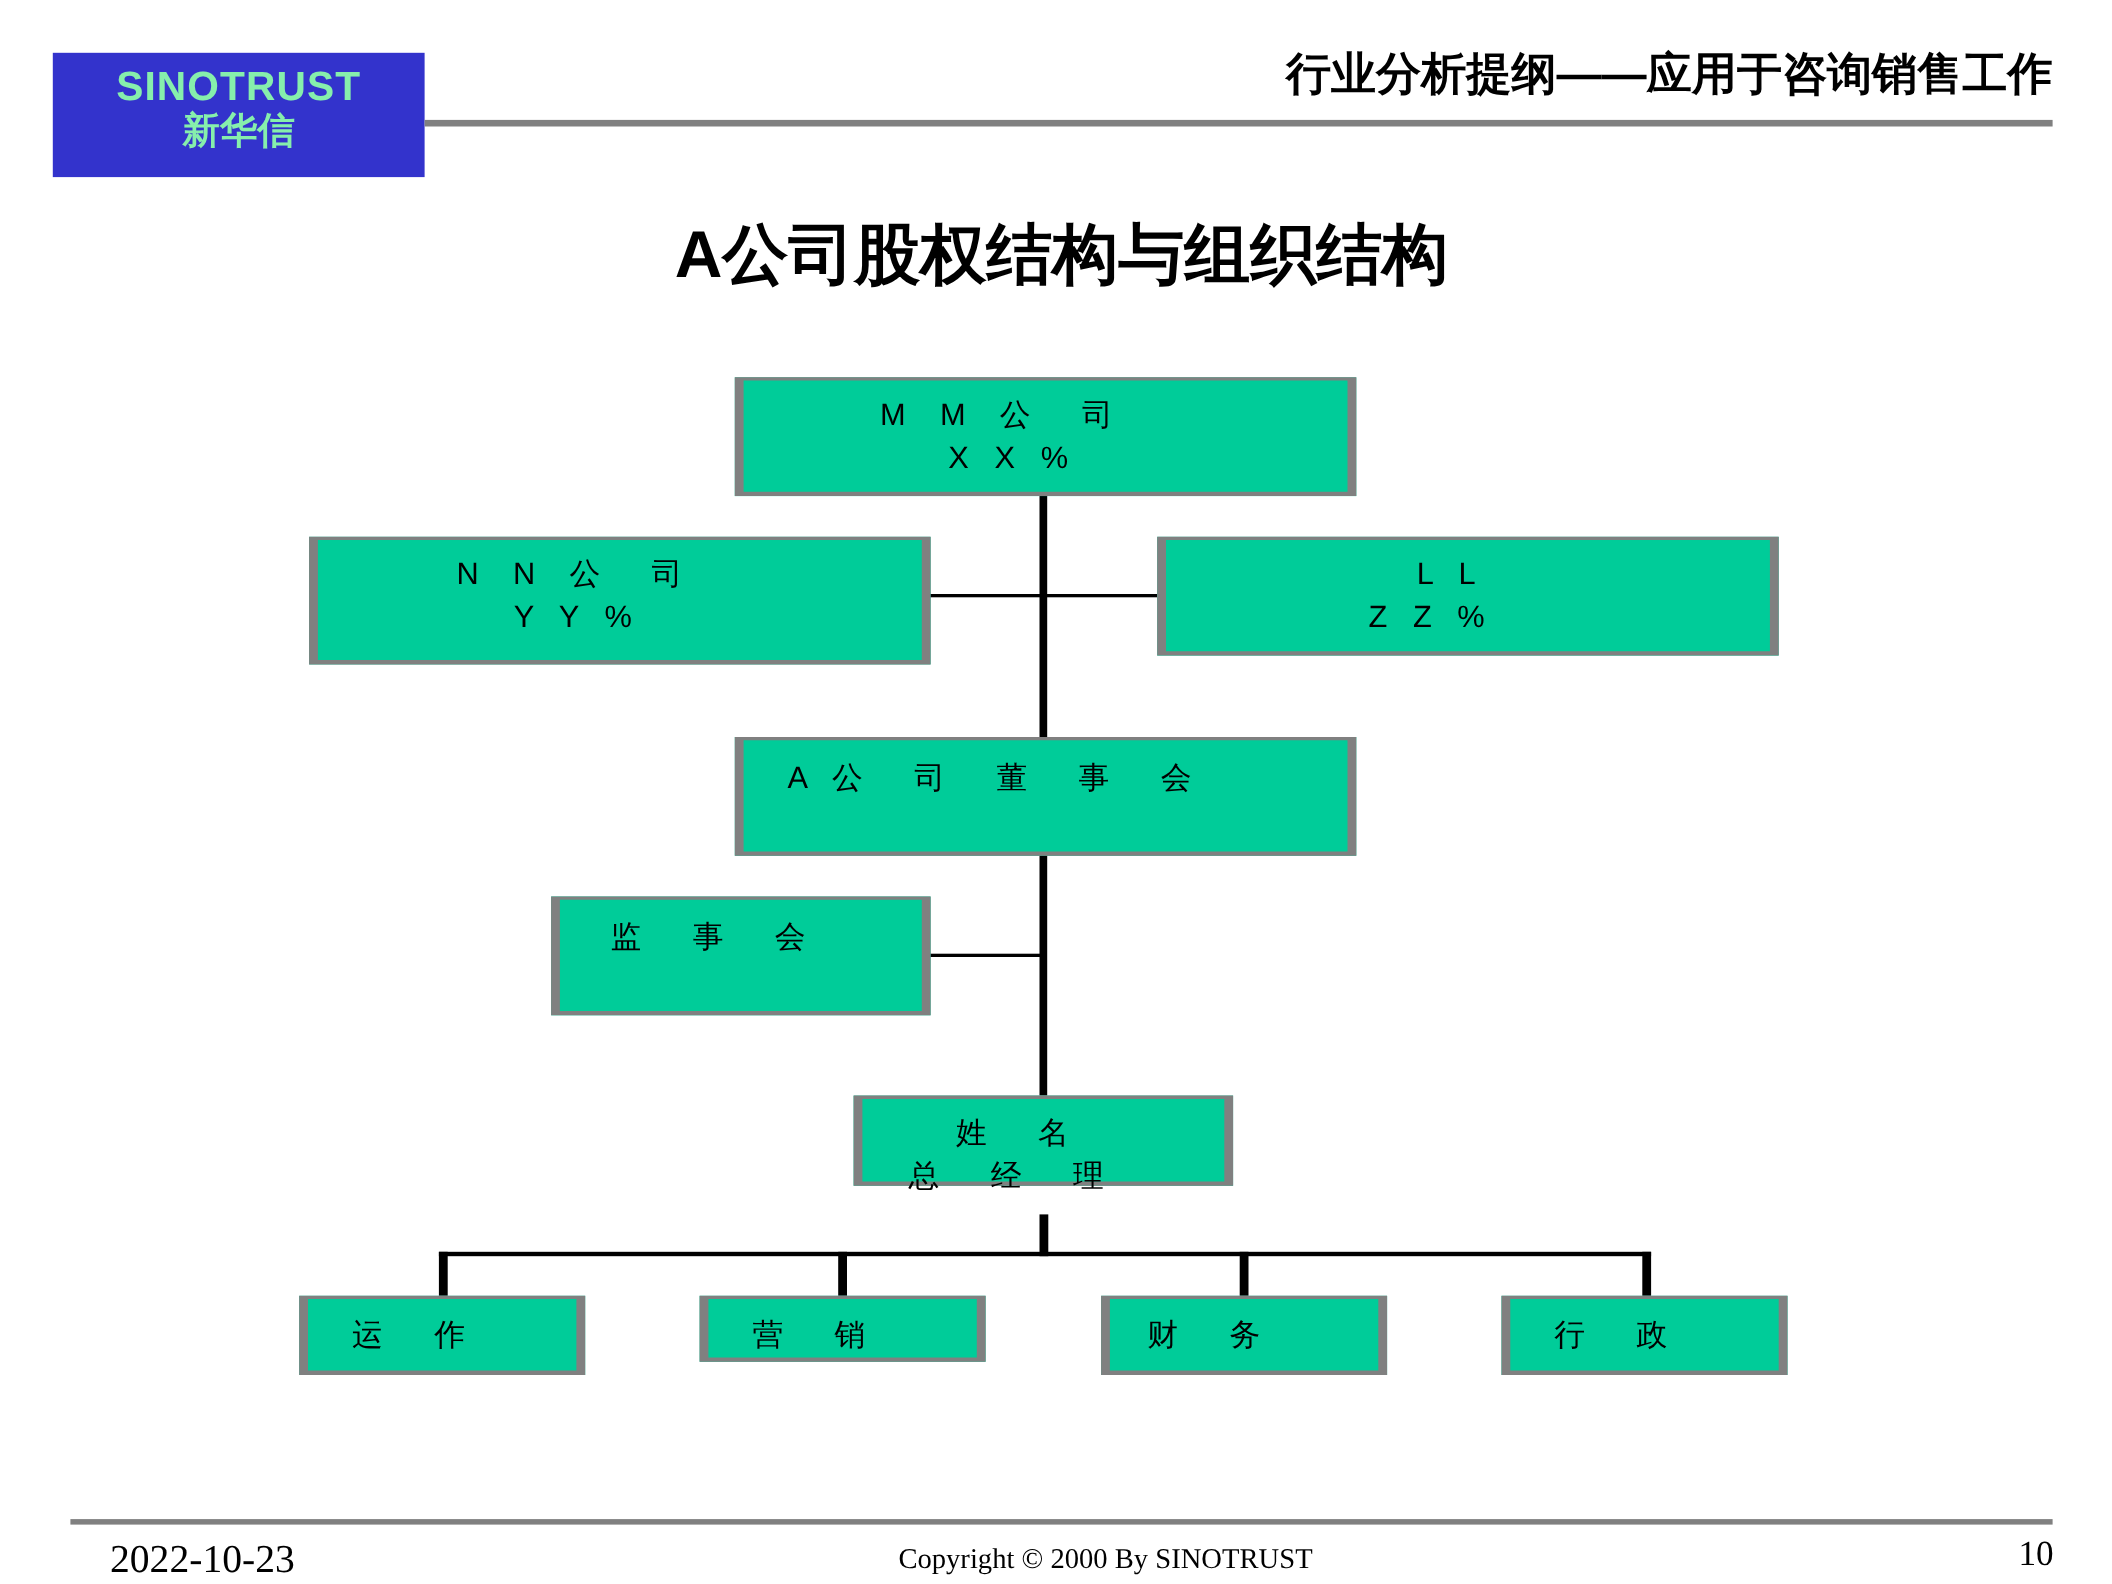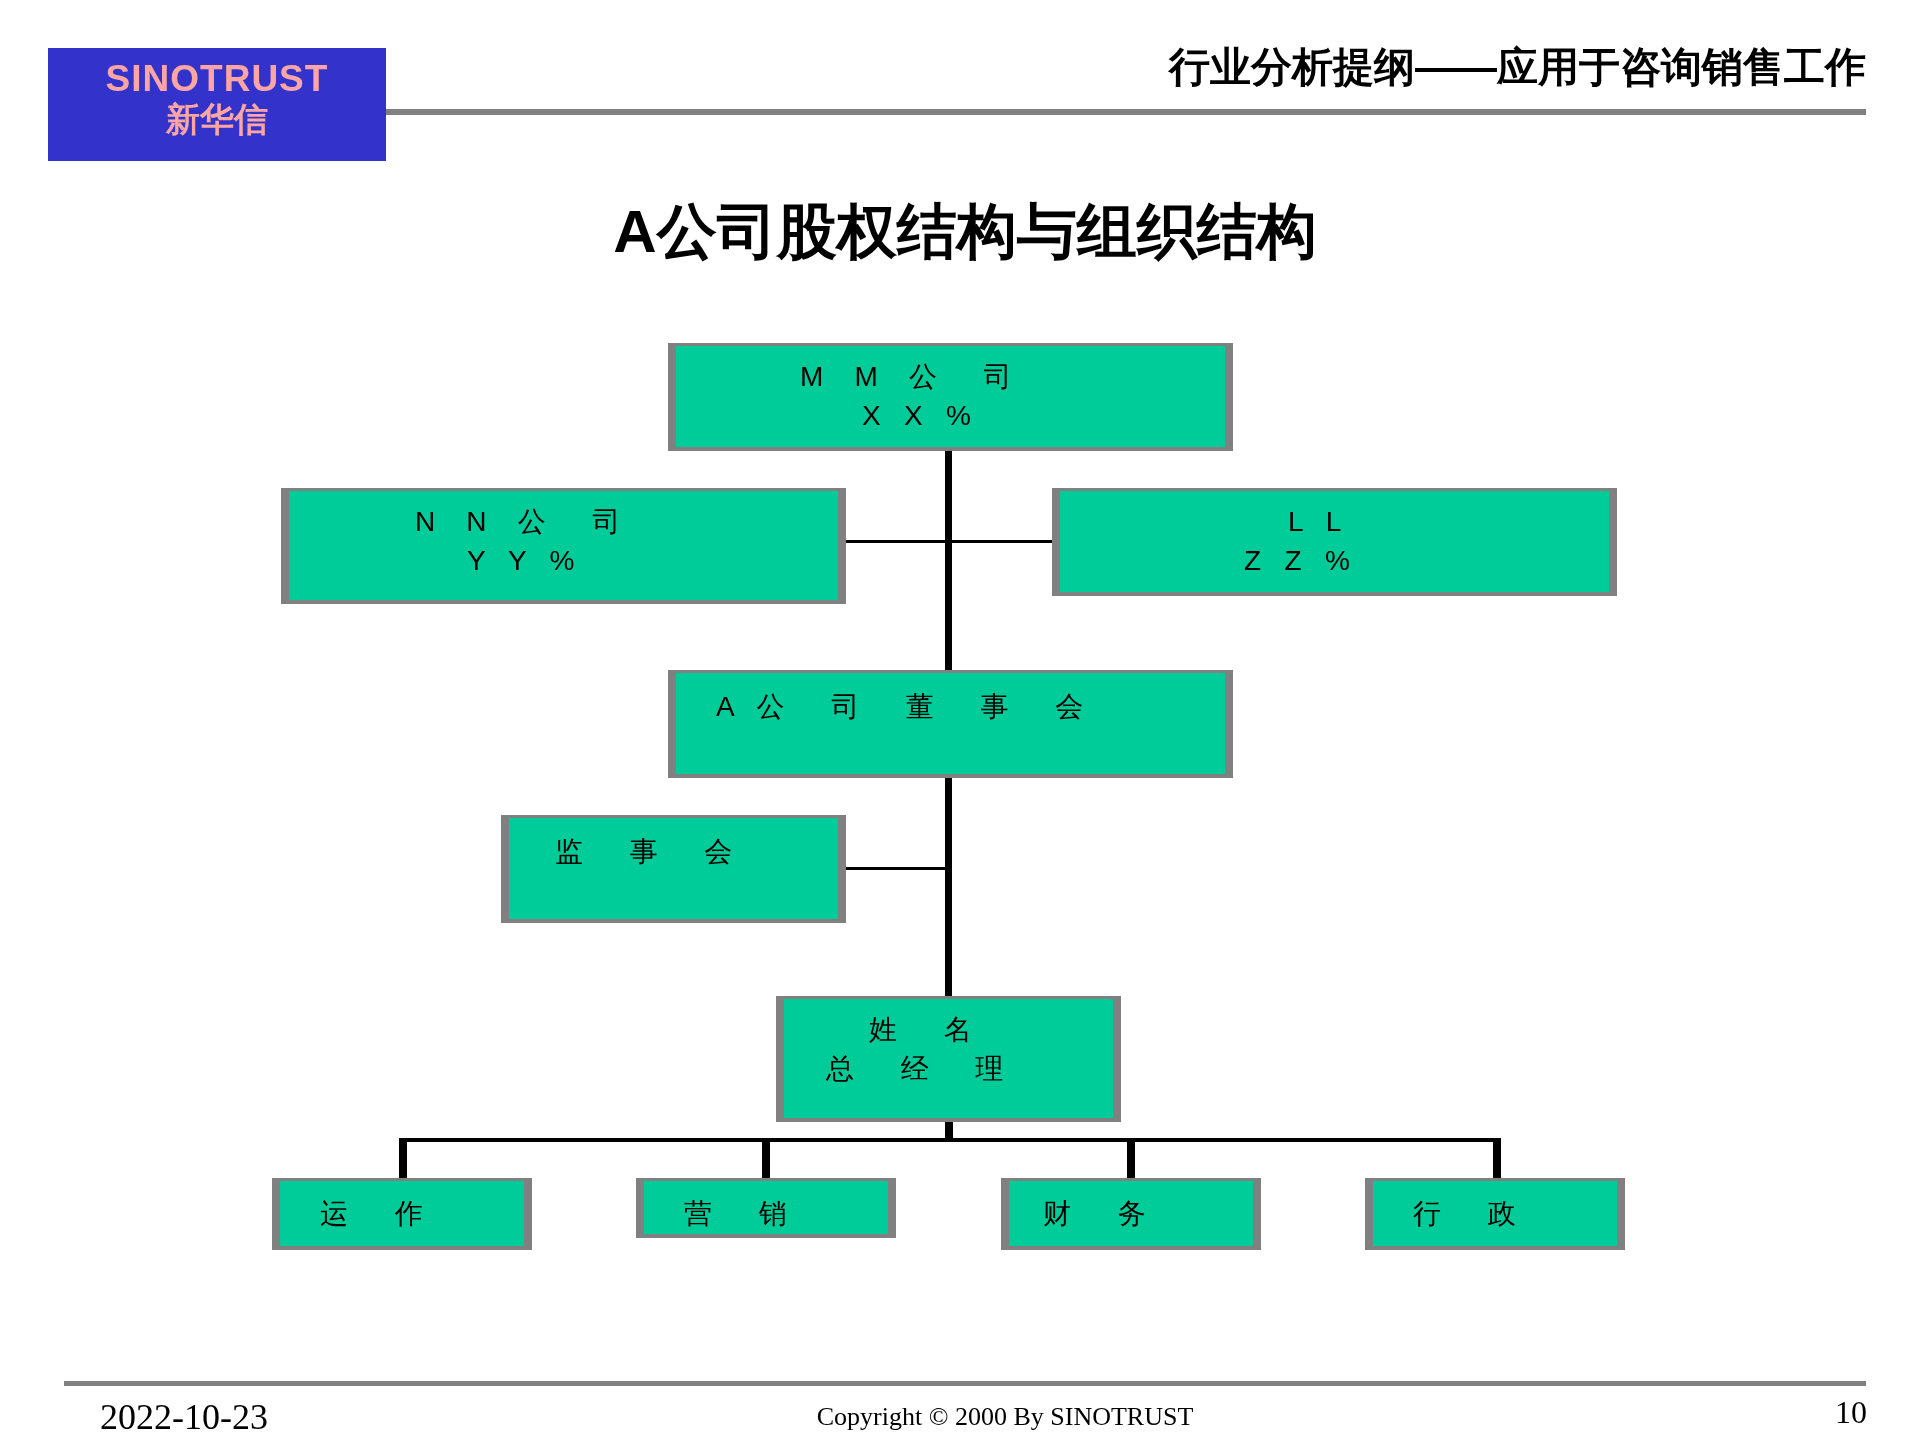--- a/index.html
+++ b/index.html
@@ -1,20 +1,20 @@
 <!DOCTYPE html>
 <html><head>
 <meta charset="utf-8">
 <style>
   html, body { margin:0; padding:0; background:#ffffff; }
   body { width:1920px; height:1440px; position:relative; overflow:hidden;
          font-family:"Liberation Sans","DejaVu Sans",sans-serif; color:#000; }
   .abs { position:absolute; }
   .logo { left:48px; top:48px; width:338px; height:113px; background:#3333CC;
-          color:#fca5a5; text-align:center; font-weight:bold; }
+          color:#86efac; text-align:center; font-weight:bold; }
   .logo .en { font-size:37px; letter-spacing:1px; margin-top:11px; line-height:40px; }
   .logo .cn { font-size:34px; line-height:40px; }
   .hdr-line { left:386px; top:109px; width:1480px; height:6px; background:#808080; }
   .hdr-title { right:54px; top:40px; font-size:41px; font-weight:bold; white-space:nowrap; }
   .main-title { left:0; width:1930px; top:192px; text-align:center; font-size:60px;
                 font-weight:bold; white-space:nowrap; }
   .box { background:#00CC99; border:solid #808080; border-width:3px 8px 4px 8px;
          box-sizing:border-box; font-size:28px; }
   .box .t { position:absolute; white-space:pre; line-height:38px; }
   .vline { background:#000; }
@@ -62,21 +62,21 @@
 </div>
 
 <div class="abs box" style="left:668px; top:670px; width:565px; height:108px;">
   <div class="t" style="left:40px; top:15px;">A   公      司      董      事      会</div>
 </div>
 
 <div class="abs box" style="left:501px; top:815px; width:345px; height:108px;">
   <div class="t" style="left:46px; top:15px;">监      事      会</div>
 </div>
 
-<div class="abs box" style="left:776px; top:996px; width:345px; height:126px;">
+<div class="abs box" style="left:776px; top:996px; width:345px; height:82px;">
   <div class="t" style="left:85px; top:12px;">姓      名</div>
   <div class="t" style="left:42px; top:51px;">总      经      理</div>
 </div>
 
 <div class="abs box" style="left:272px; top:1178px; width:260px; height:72px;">
   <div class="t" style="left:40px; top:14px;">运      作</div>
 </div>
 <div class="abs box" style="left:636px; top:1178px; width:260px; height:60px;">
   <div class="t" style="left:40px; top:14px;">营      销</div>
 </div>

